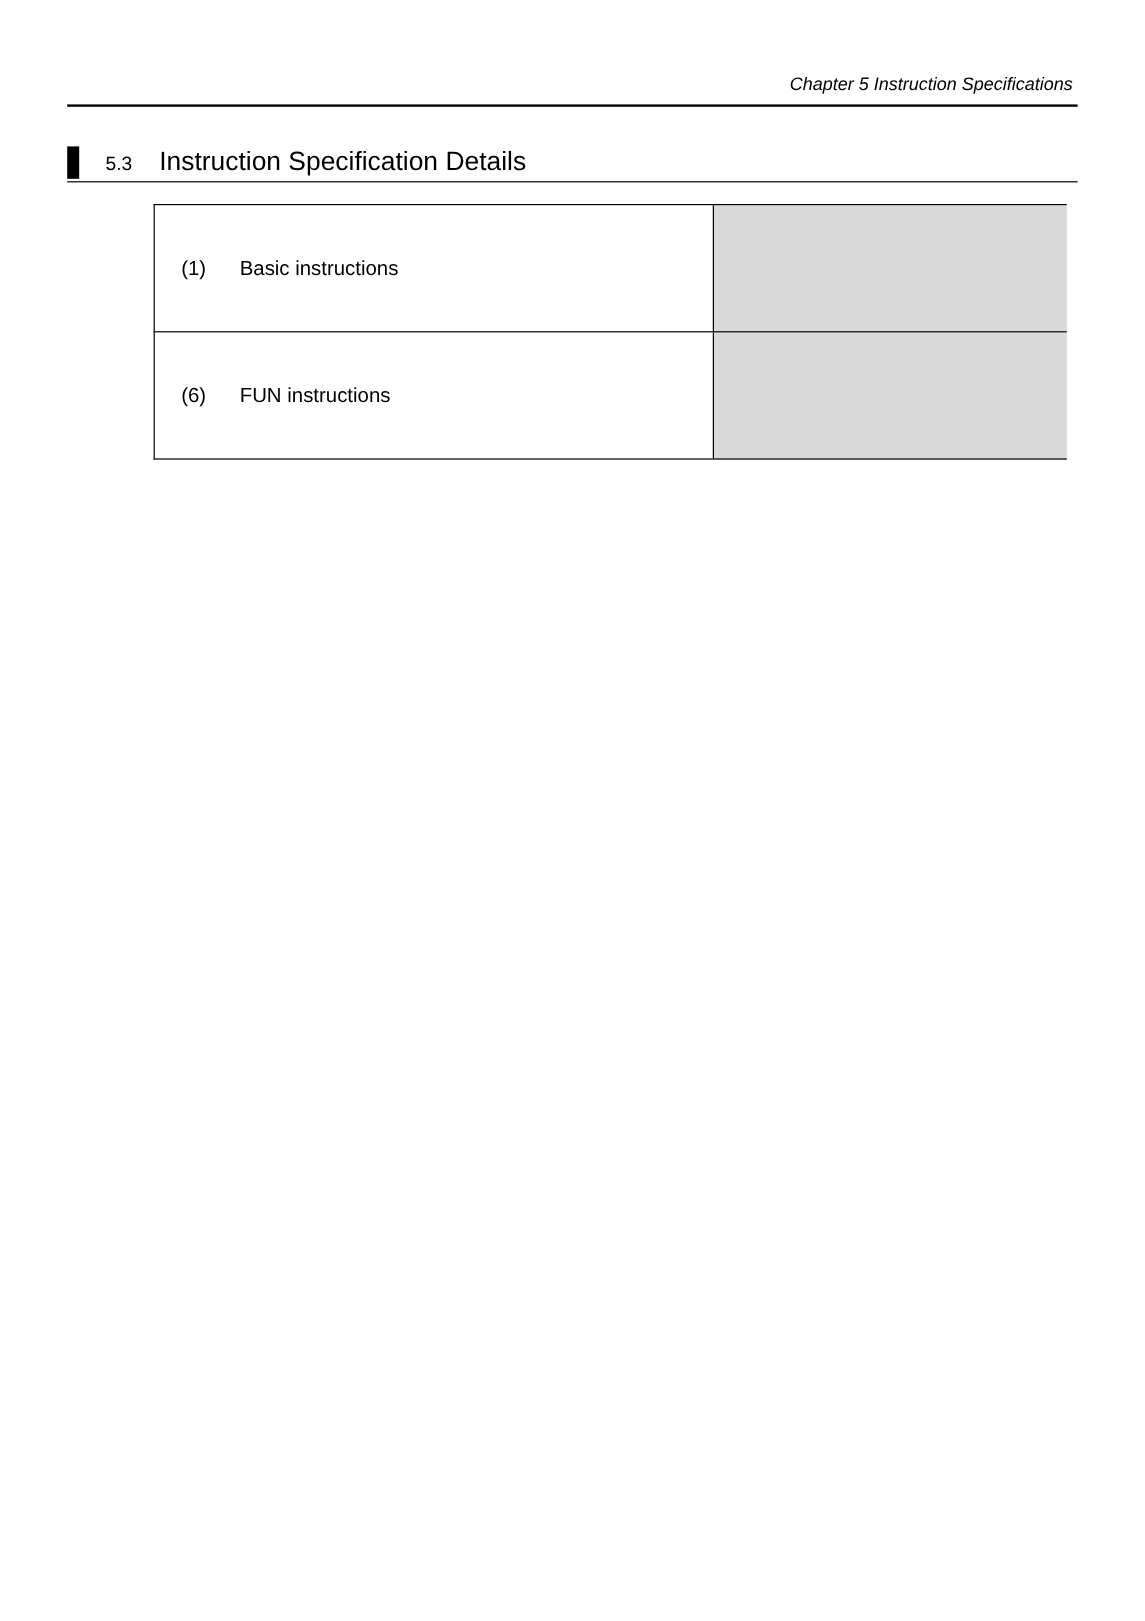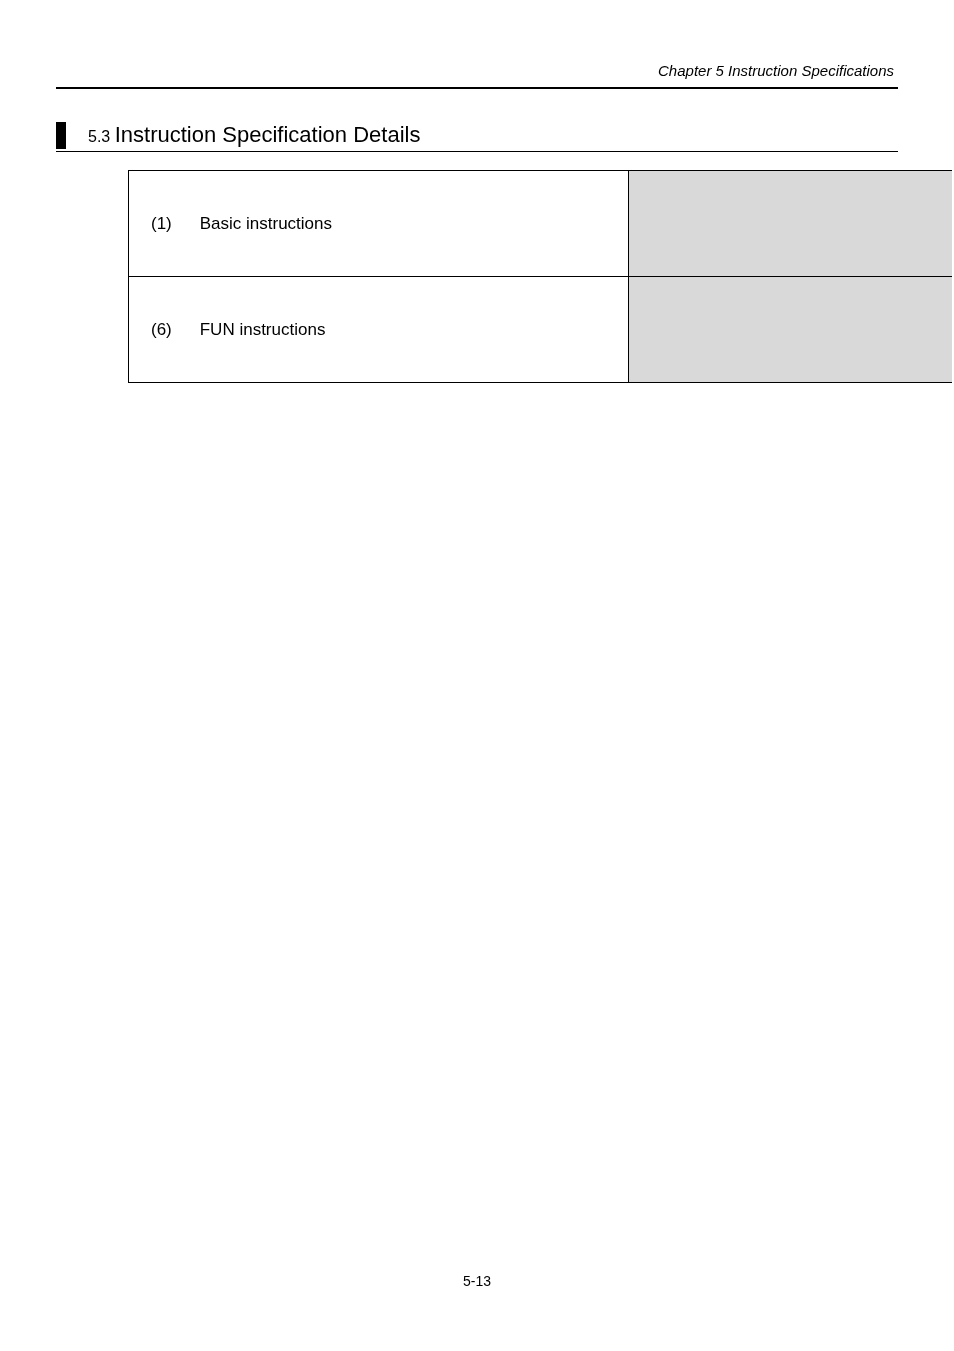--- a/index.html
+++ b/index.html
@@ -49,25 +49,26 @@
   }
   .section-number {
     display: inline-block;
     font-size: 16px;
     margin-left: 32px;
     vertical-align: baseline;
   }
   .section-title {
     display: inline-block;
     font-size: 22px;
+    margin-left: 18px;
     vertical-align: baseline;
   }
   .table-wrap {
     margin: 18px 0 0 128px;
-    width: 824px;
+    width: 761px;
   }
   table {
     border-collapse: collapse;
     width: 100%;
   }
   td {
     border-top: 1.2px solid #000;
     border-bottom: 1.2px solid #000;
     height: 106px;
     vertical-align: middle;
@@ -128,14 +129,13 @@
           <td class="left">
             <span class="row-num">(6)</span>
             <span class="row-label">FUN instructions</span>
           </td>
           <td class="right"></td>
         </tr>
       </tbody>
     </table>
   </div>
 
-  <div class="page-number">5-13</div>
 </div>
 
 </body></html>

